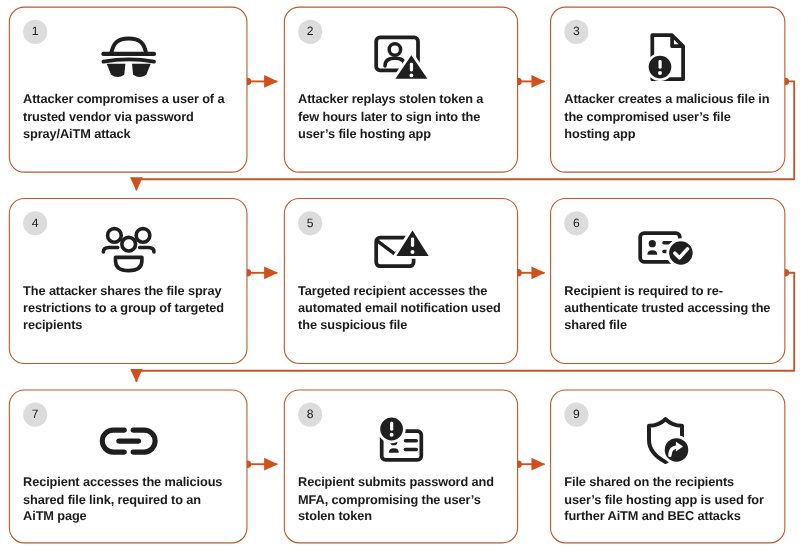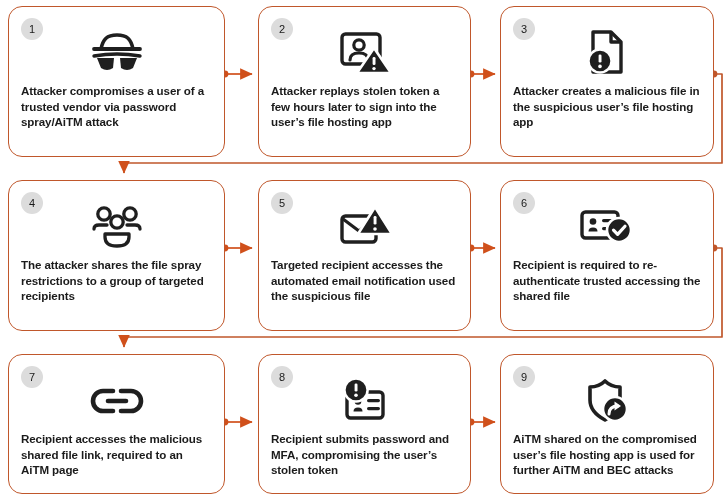--- a/index.html
+++ b/index.html
@@ -151,21 +151,21 @@
     <div class="badge">3</div>
     <div class="icon">
       <svg width="44" height="50" viewBox="0 0 44 50">
         <path d="M8 4 L26 4 L36 14 L36 44 L8 44 Z" fill="none" stroke="#1f1f1f" stroke-width="3.4" stroke-linejoin="round"></path>
         <path d="M26 4 L26 14 L36 14" fill="none" stroke="#1f1f1f" stroke-width="3.4" stroke-linejoin="round"></path>
         <circle cx="15" cy="33" r="11.5" fill="#1f1f1f" stroke="#ffffff" stroke-width="2.4"></circle>
         <rect x="13.6" y="26.5" width="2.9" height="8" rx="1.3" fill="#ffffff"></rect>
         <circle cx="15" cy="38.4" r="1.8" fill="#ffffff"></circle>
       </svg>
     </div>
-    <div class="caption">Attacker creates a malicious file in the suspicious user’s file hosting app</div>
+    <div class="caption">Attacker creates a malicious file in the compromised user’s file hosting app</div>
   </div>
 
   <div class="card c1 r2">
     <div class="badge">4</div>
     <div class="icon">
       <svg width="54" height="46" viewBox="0 0 54 46">
         <circle cx="14" cy="10" r="6.2" fill="none" stroke="#1f1f1f" stroke-width="3.3"></circle>
         <circle cx="40" cy="10" r="6.2" fill="none" stroke="#1f1f1f" stroke-width="3.3"></circle>
         <circle cx="27" cy="18" r="6.2" fill="none" stroke="#1f1f1f" stroke-width="3.3"></circle>
         <path d="M4 25 Q4 21 9 21 L17 21" fill="none" stroke="#1f1f1f" stroke-width="3.3" stroke-linecap="round"></path>
@@ -238,16 +238,16 @@
   <div class="card c3 r3">
     <div class="badge">9</div>
     <div class="icon">
       <svg width="52" height="46" viewBox="0 0 52 46">
         <path d="M9 9 Q18 9 24 3 Q30 9 39 9 L39 22 Q39 34 24 42 Q9 34 9 22 Z" fill="none" stroke="#1f1f1f" stroke-width="3.6" stroke-linejoin="round"></path>
         <circle cx="34" cy="31" r="12" fill="#1f1f1f" stroke="#ffffff" stroke-width="2.6"></circle>
         <path d="M28 36 Q28 28 37 28" fill="none" stroke="#ffffff" stroke-width="3" stroke-linecap="round"></path>
         <path d="M33.5 23.5 L40 28 L33.5 32.5 Z" fill="#ffffff"></path>
       </svg>
     </div>
-    <div class="caption">AiTM shared on the compromised user’s file hosting app is used for further AiTM and BEC attacks</div>
+    <div class="caption">File shared on the recipients user’s file hosting app is used for further AiTM and BEC attacks</div>
   </div>
 
 </div>
 
 </body></html>

